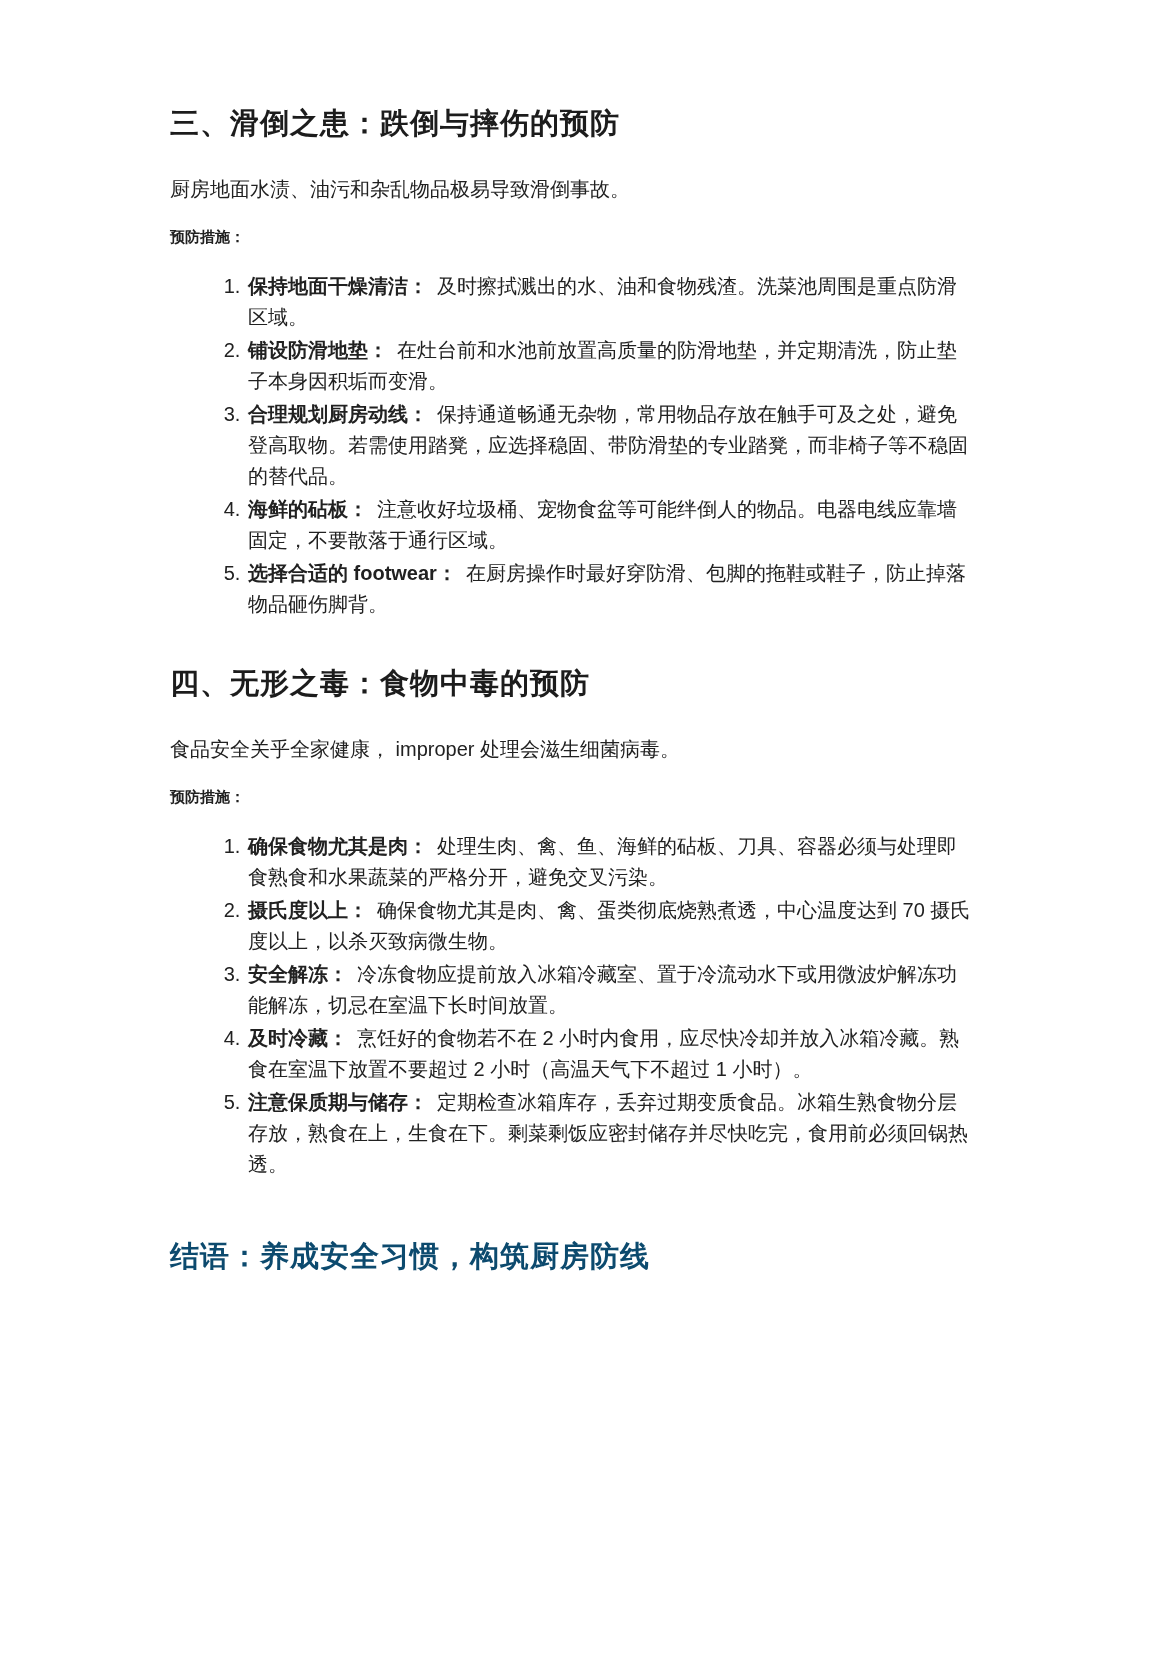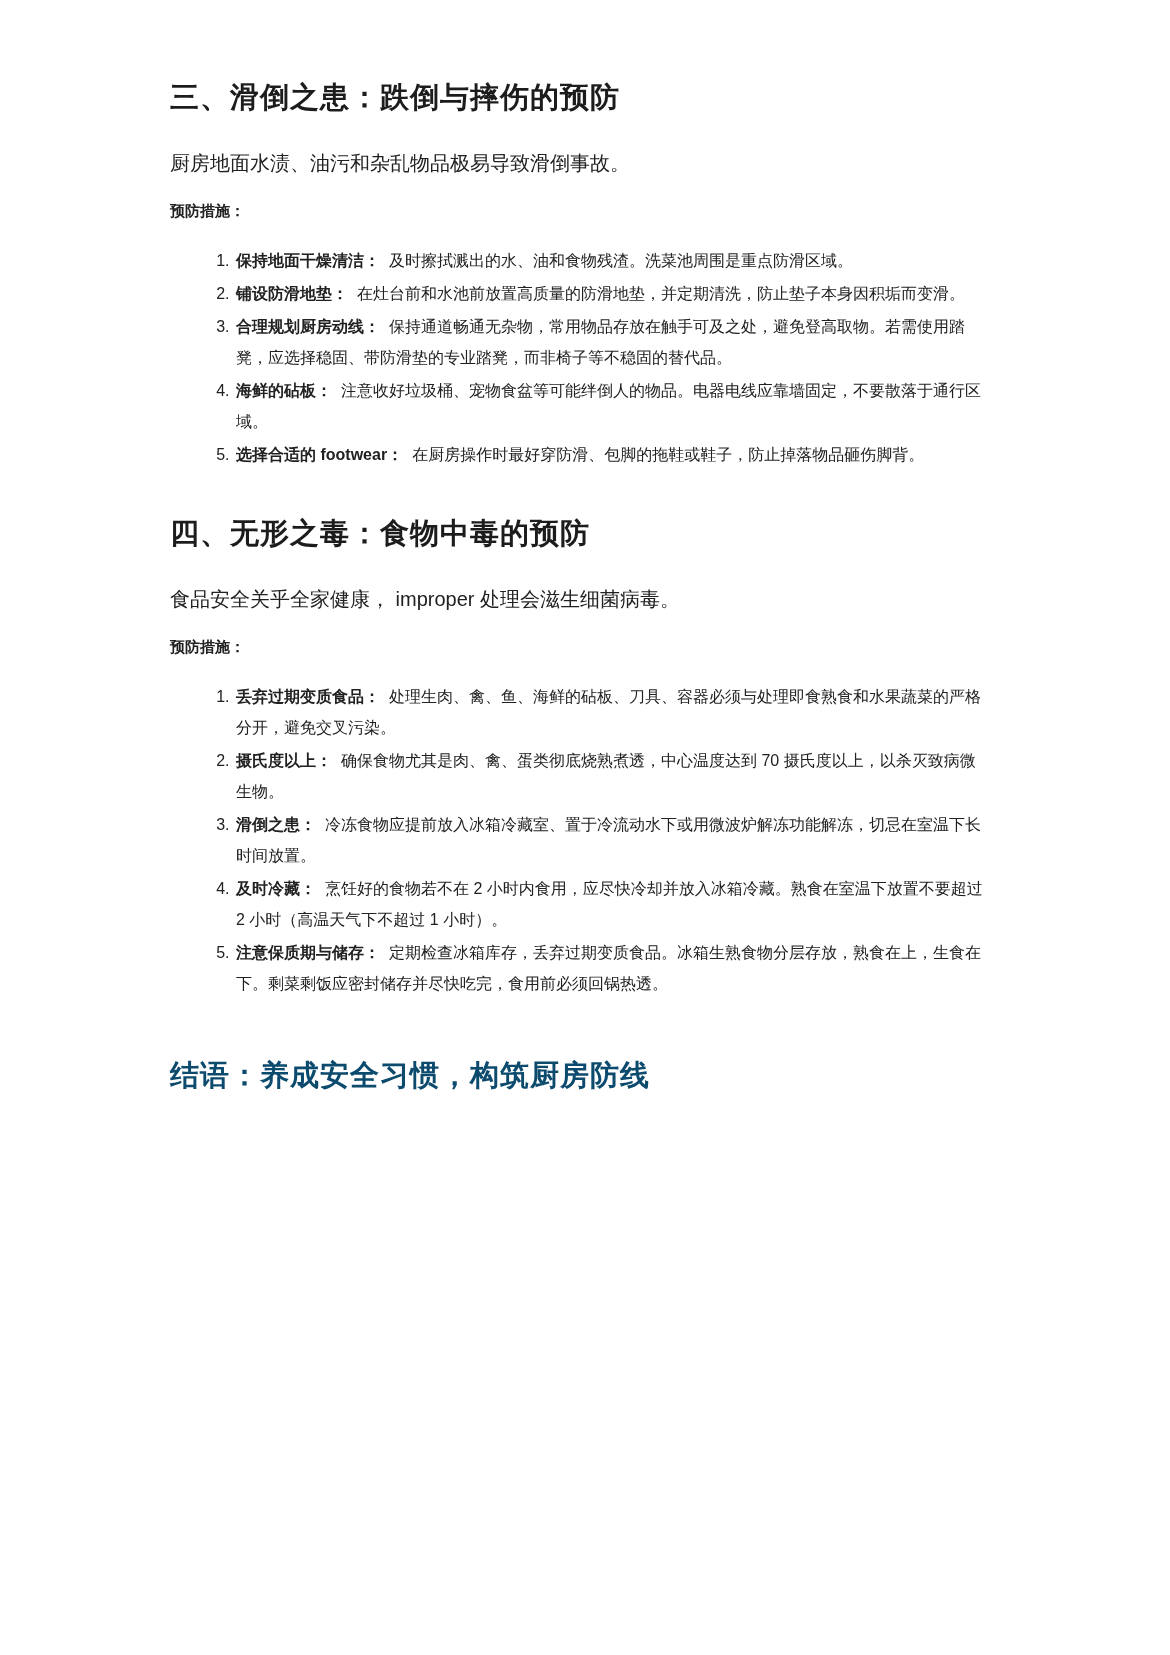--- a/index.html
+++ b/index.html
@@ -11,21 +11,21 @@
     width: 1170px;
     height: 1655px;
     font-family: "Liberation Sans", "DejaVu Sans", sans-serif;
     color: #212121;
     overflow: hidden;
   }
   .page {
     box-sizing: border-box;
     width: 1170px;
     height: 1655px;
-    padding: 78px 185px 0 170px;
+    padding: 104px 185px 0 170px;
     background: #ffffff;
   }
   .section-heading {
     font-size: 29px;
     font-weight: 700;
     color: #1c1c1c;
     margin: 0 0 30px 0;
     letter-spacing: 1px;
   }
   .section-heading.spaced {
@@ -35,23 +35,23 @@
     font-size: 20px;
     line-height: 31px;
     margin: 0 0 23px 0;
   }
   .list-label {
     font-size: 15px;
     font-weight: 700;
     margin: 0 0 24px 0;
   }
   ol.measures {
-    margin: 0;
+    margin: 12px;
     padding: 0 0 0 64px;
-    font-size: 16px;
+    font-size: 20px;
     line-height: 31px;
   }
   ol.measures li {
     margin: 0 0 2px 0;
     padding-left: 2px;
   }
   .term {
     font-weight: 700;
     margin-right: 9px;
   }
@@ -93,27 +93,27 @@
   </ol>
 
   <h2 class="section-heading spaced">四、无形之毒：食物中毒的预防</h2>
 
   <p class="intro">食品安全关乎全家健康， improper 处理会滋生细菌病毒。</p>
 
   <p class="list-label">预防措施：</p>
 
   <ol class="measures">
     <li>
-      <span class="term">丢弃过期变质食品：</span><span>处理生肉、禽、鱼、海鲜的砧板、刀具、容器必须与处理即食熟食和水果蔬菜的严格分开，避免交叉污染。</span>
+      <span class="term">确保食物尤其是肉：</span><span>处理生肉、禽、鱼、海鲜的砧板、刀具、容器必须与处理即食熟食和水果蔬菜的严格分开，避免交叉污染。</span>
     </li>
     <li>
       <span class="term">摄氏度以上：</span><span>确保食物尤其是肉、禽、蛋类彻底烧熟煮透，中心温度达到 70 摄氏度以上，以杀灭致病微生物。</span>
     </li>
     <li>
-      <span class="term">滑倒之患：</span><span>冷冻食物应提前放入冰箱冷藏室、置于冷流动水下或用微波炉解冻功能解冻，切忌在室温下长时间放置。</span>
+      <span class="term">安全解冻：</span><span>冷冻食物应提前放入冰箱冷藏室、置于冷流动水下或用微波炉解冻功能解冻，切忌在室温下长时间放置。</span>
     </li>
     <li>
       <span class="term">及时冷藏：</span><span>烹饪好的食物若不在 2 小时内食用，应尽快冷却并放入冰箱冷藏。熟食在室温下放置不要超过 2 小时（高温天气下不超过 1 小时）。</span>
     </li>
     <li>
       <span class="term">注意保质期与储存：</span><span>定期检查冰箱库存，丢弃过期变质食品。冰箱生熟食物分层存放，熟食在上，生食在下。剩菜剩饭应密封储存并尽快吃完，食用前必须回锅热透。</span>
     </li>
   </ol>
 
   <h2 class="closing-heading">结语：养成安全习惯，构筑厨房防线</h2>

